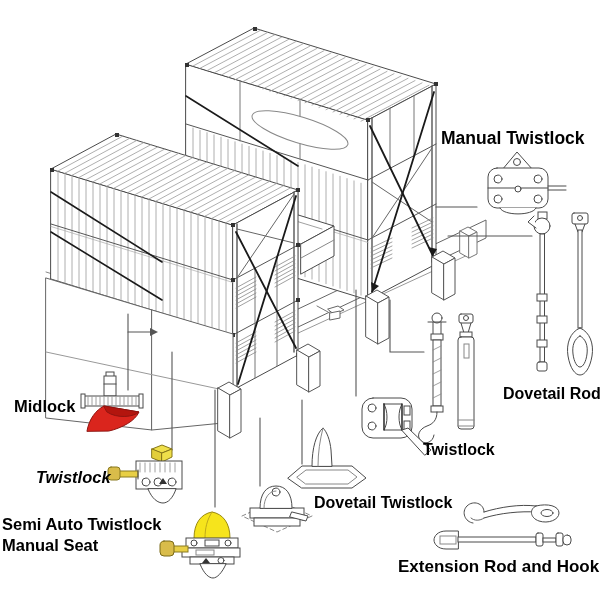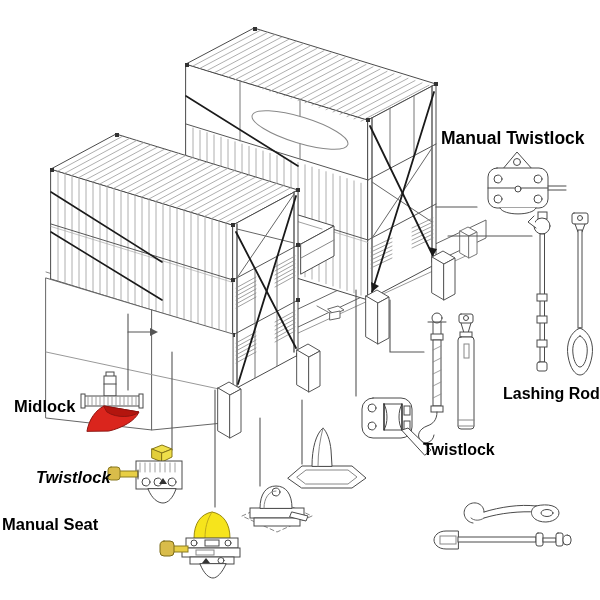--- a/index.html
+++ b/index.html
@@ -475,20 +475,23 @@
     <rect x="458" y="537" width="78" height="5" fill="#fff"></rect>
     <rect x="536" y="533" width="7" height="13" rx="2" fill="#fff"></rect>
     <rect x="543" y="538" width="13" height="4" fill="#fff"></rect>
     <rect x="556" y="533" width="7" height="13" rx="2" fill="#fff"></rect>
     <rect x="563" y="535" width="8" height="10" rx="4" fill="#fff"></rect>
   </g>
 </g>
 </svg>
 
   <div class="lbl lbl-manual">Manual Twistlock</div>
-  <div class="lbl lbl-lashing">Lashing Rod</div>
+  <div class="lbl lbl-lashing">Dovetail Rod</div>
   <div class="lbl lbl-turnbuckle">Twistlock</div>
   <div class="lbl lbl-midlock">Midlock</div>
   <div class="lbl lbl-twistlock">Twistlock</div>
   <div class="lbl lbl-semiauto">
+    <span>Semi Auto Twistlock</span>
     <span>Manual Seat</span>
   </div>
+  <div class="lbl lbl-dovetail">Dovetail Twistlock</div>
+  <div class="lbl lbl-extension">Extension Rod and Hook</div>
 </div>
 
 </body></html>

